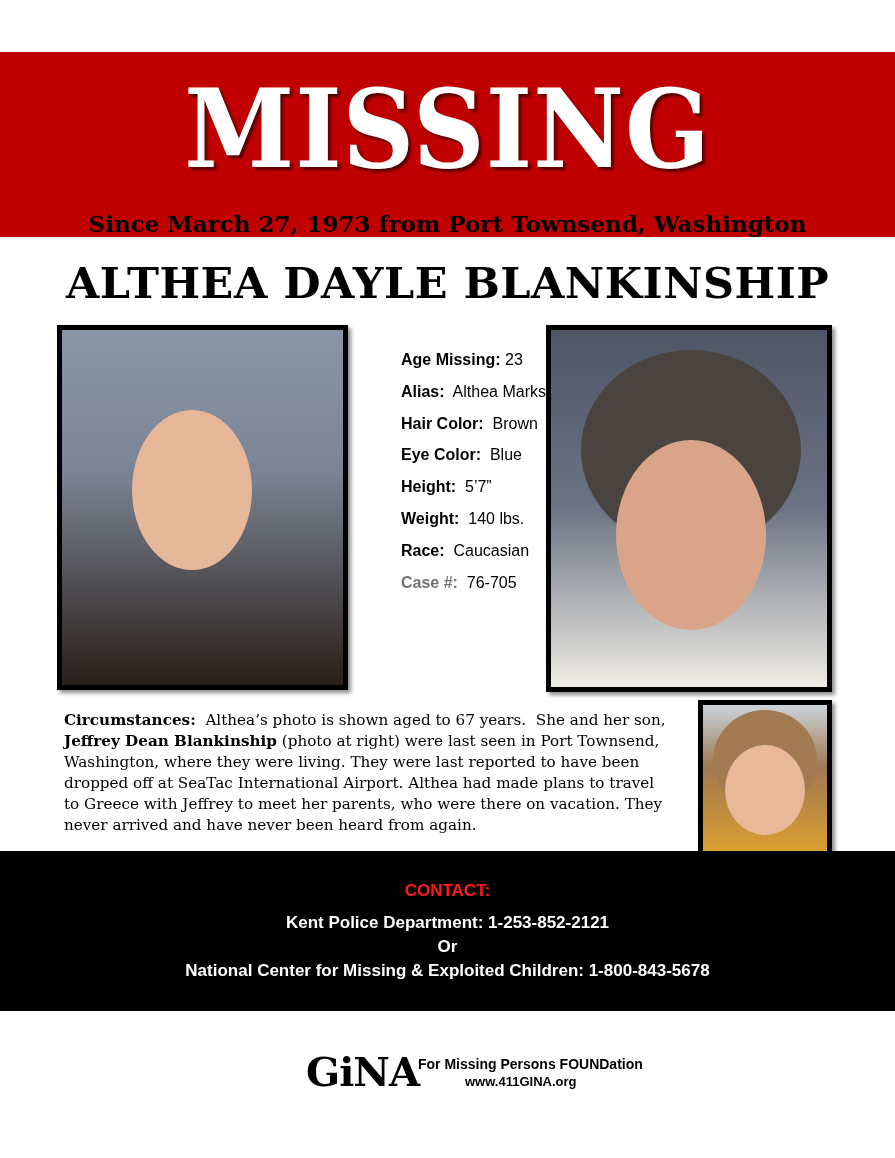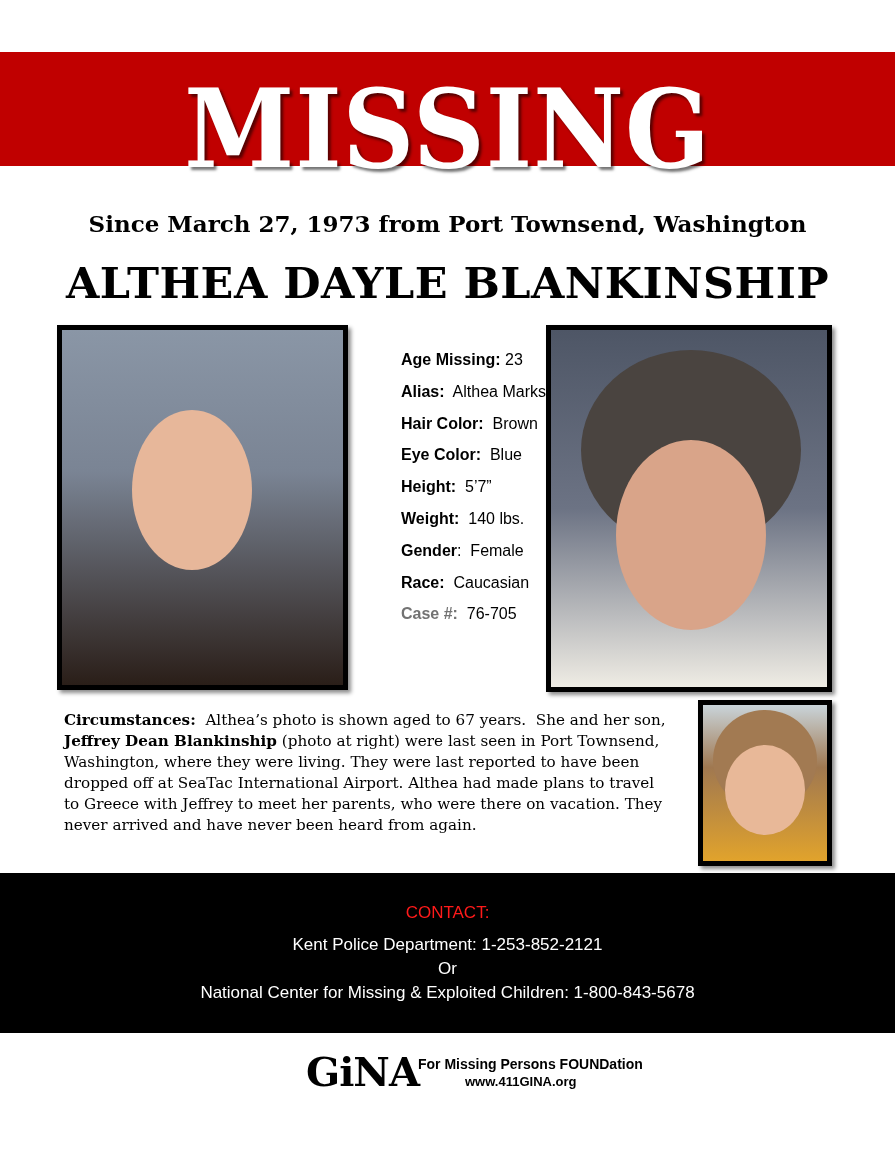--- a/index.html
+++ b/index.html
@@ -1,34 +1,34 @@
 <!DOCTYPE html>
 <html><head>
 <meta charset="utf-8">
 <style>
   html,body{margin:0;padding:0;background:#fff;}
   body{width:895px;height:1158px;position:relative;overflow:hidden;font-family:"Liberation Sans",sans-serif;color:#000;}
-  .banner{position:absolute;left:0;top:52px;width:895px;height:114px;background:#c00000;}
+  .banner{position:absolute;left:0;top:52px;width:895px;height:185px;background:#c00000;}
   .banner-title{position:absolute;left:0;top:0;width:100%;height:155px;line-height:155px;text-align:center;
     font-family:"DejaVu Serif","Liberation Serif",serif;font-weight:bold;font-size:108px;color:#fff;letter-spacing:1px;
     text-shadow:3px 3px 3px rgba(0,0,0,0.55);transform:scaleX(0.92);}
   .since{position:absolute;left:0;top:210px;width:895px;text-align:center;font-family:"DejaVu Serif",serif;font-weight:bold;font-size:23px;}
   .name{position:absolute;left:0;top:258px;width:895px;text-align:center;font-family:"DejaVu Serif",serif;font-weight:bold;font-size:43px;letter-spacing:0.5px;}
   .photo{position:absolute;border:5px solid #000;box-shadow:3px 3px 4px rgba(0,0,0,0.45);overflow:hidden;}
   .photo1{left:57px;top:325px;width:281px;height:355px;background:linear-gradient(180deg,#8a96a6 0%,#7a8494 40%,#2a1e18 100%);}
   .photo2{left:546px;top:325px;width:276px;height:357px;background:linear-gradient(180deg,#4e5666 0%,#6c7384 50%,#efece4 100%);}
   .photo3{left:698px;top:700px;width:124px;height:156px;background:linear-gradient(180deg,#c9d4da 0%,#a07850 40%,#e1a32c 100%);}
   .ph-face{position:absolute;border-radius:50%;}
   .details{position:absolute;left:364px;top:348px;width:180px;font-size:16px;}
   .row{height:31.8px;line-height:24px;white-space:nowrap;}
   .lbl{font-weight:bold;margin-left:37px;}
   .lbl.red{color:#737373;}
   .circ{position:absolute;left:64px;top:710px;width:606px;font-family:"DejaVu Serif",serif;font-size:15.2px;line-height:21px;}
   .circ b{font-weight:bold;}
-  .contact{position:absolute;left:0;top:873px;width:895px;height:160px;background:#000;color:#fff;text-align:center;font-weight:normal;}
+  .contact{position:absolute;left:0;top:851px;width:895px;height:160px;background:#000;color:#fff;text-align:center;font-weight:bold;}
   .c-title{position:absolute;top:30px;width:100%;color:#ff1a1a;font-size:17px;}
   .c-line{position:absolute;width:100%;font-size:17px;}
   .footer{position:absolute;left:290px;top:1048px;width:340px;height:50px;}
   .gina{position:absolute;left:16px;top:0;font-family:"DejaVu Serif",serif;font-weight:bold;font-size:40px;letter-spacing:-1px;}
   .gina-tag{position:absolute;left:128px;top:8px;font-size:14px;font-weight:bold;white-space:nowrap;}
   .gina-url{position:absolute;left:175px;top:26px;font-size:13px;font-weight:bold;}
 </style>
 </head>
 <body>
 
@@ -42,21 +42,20 @@
   <div class="ph-face" style="left:70px;top:80px;width:120px;height:160px;background:#e7b79a;"></div>
 </div>
 
 <div class="details">
   <div class="row"><span class="lbl">Age Missing:</span><span style="white-space:pre"> 23</span></div>
   <div class="row"><span class="lbl">Alias:</span><span style="white-space:pre">  Althea Marks</span></div>
   <div class="row"><span class="lbl">Hair Color:</span><span style="white-space:pre">  Brown</span></div>
   <div class="row"><span class="lbl">Eye Color:</span><span style="white-space:pre">  Blue</span></div>
   <div class="row"><span class="lbl">Height:</span><span style="white-space:pre">  5’7”</span></div>
   <div class="row"><span class="lbl">Weight:</span><span style="white-space:pre">  140 lbs.</span></div>
-  <div class="row"><span class="lbl">Gender</span><span style="white-space:pre">:  Female</span></div>
   <div class="row"><span class="lbl">Race:</span><span style="white-space:pre">  Caucasian</span></div>
   <div class="row"><span class="lbl red">Case #:</span><span style="white-space:pre">  76-705</span></div>
 </div>
 
 <div class="photo photo2">
   <div class="ph-face" style="left:30px;top:20px;width:220px;height:200px;background:#4a4440;"></div>
   <div class="ph-face" style="left:65px;top:110px;width:150px;height:190px;background:#d9a489;"></div>
 </div>
 
 <div class="circ">

